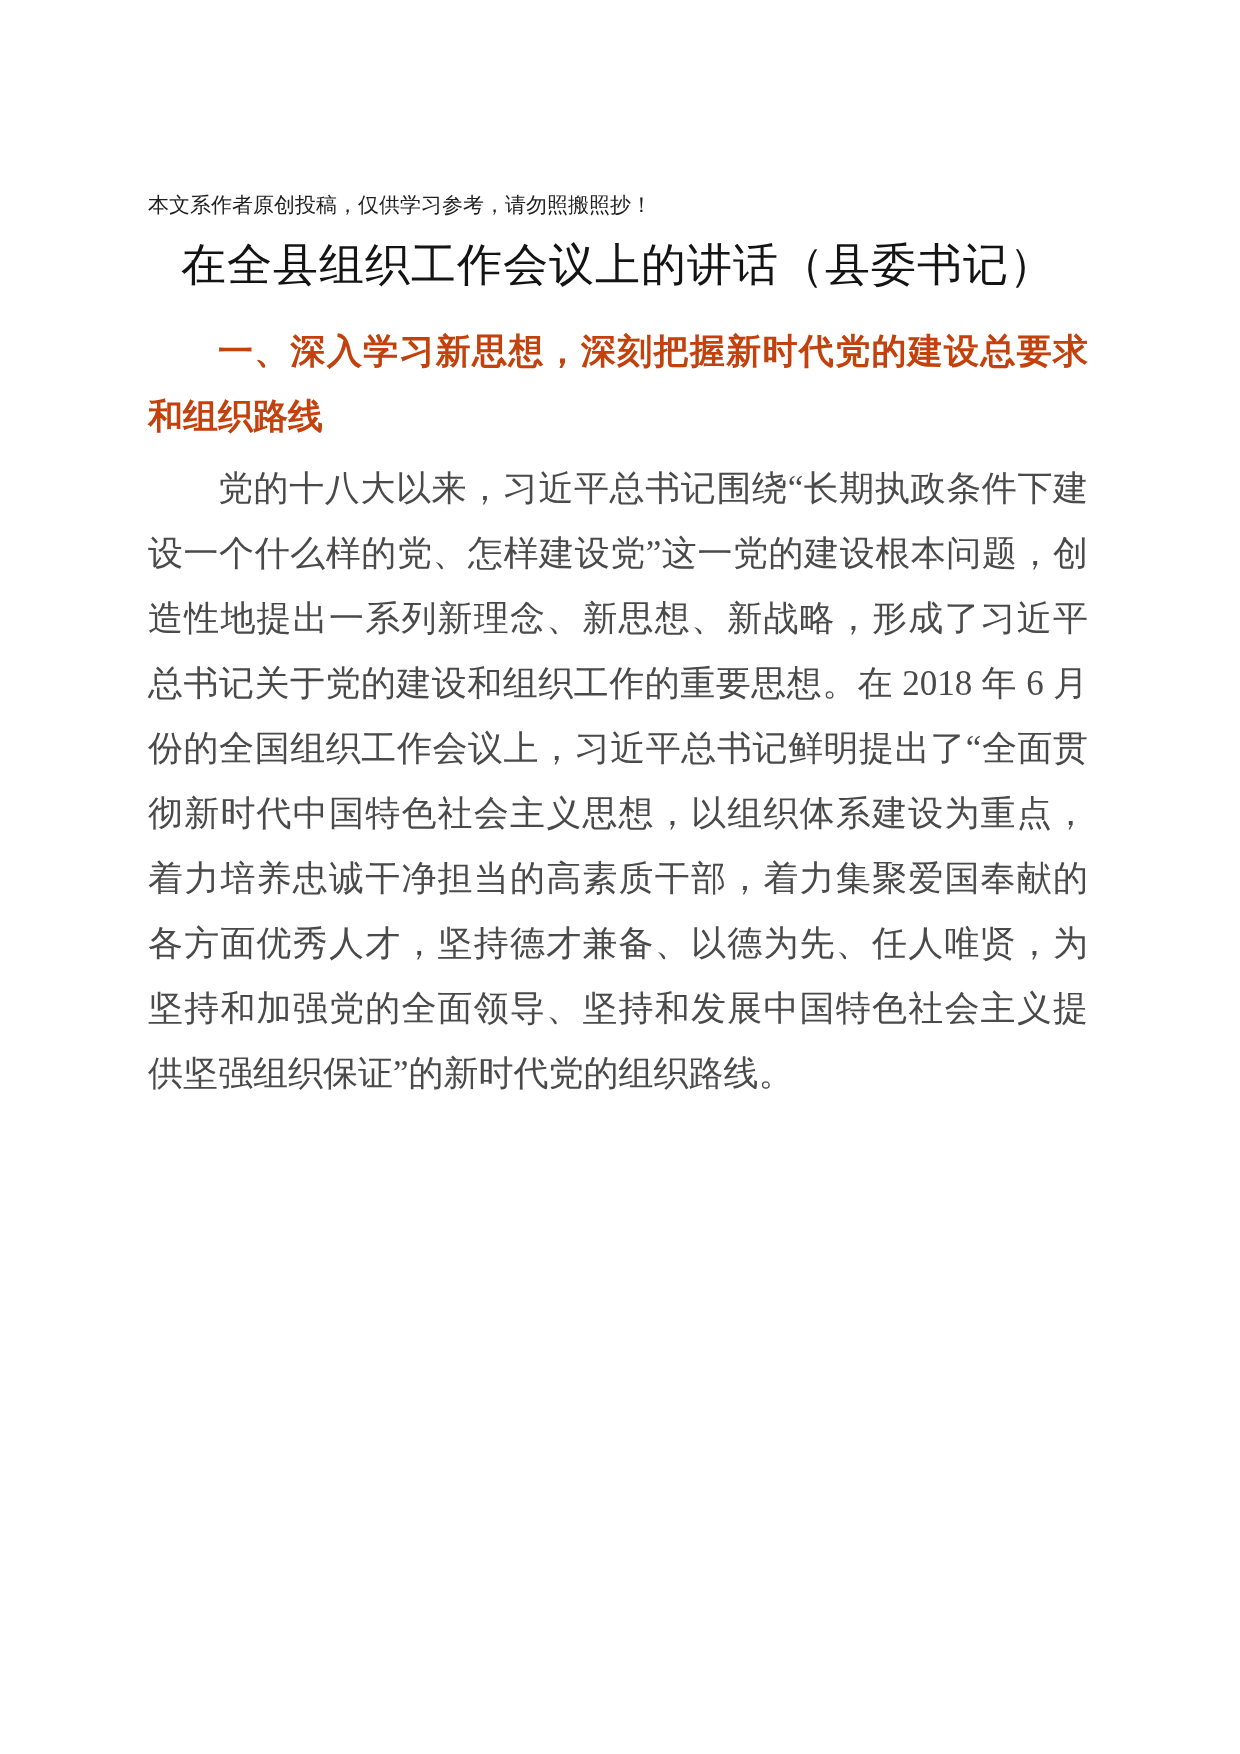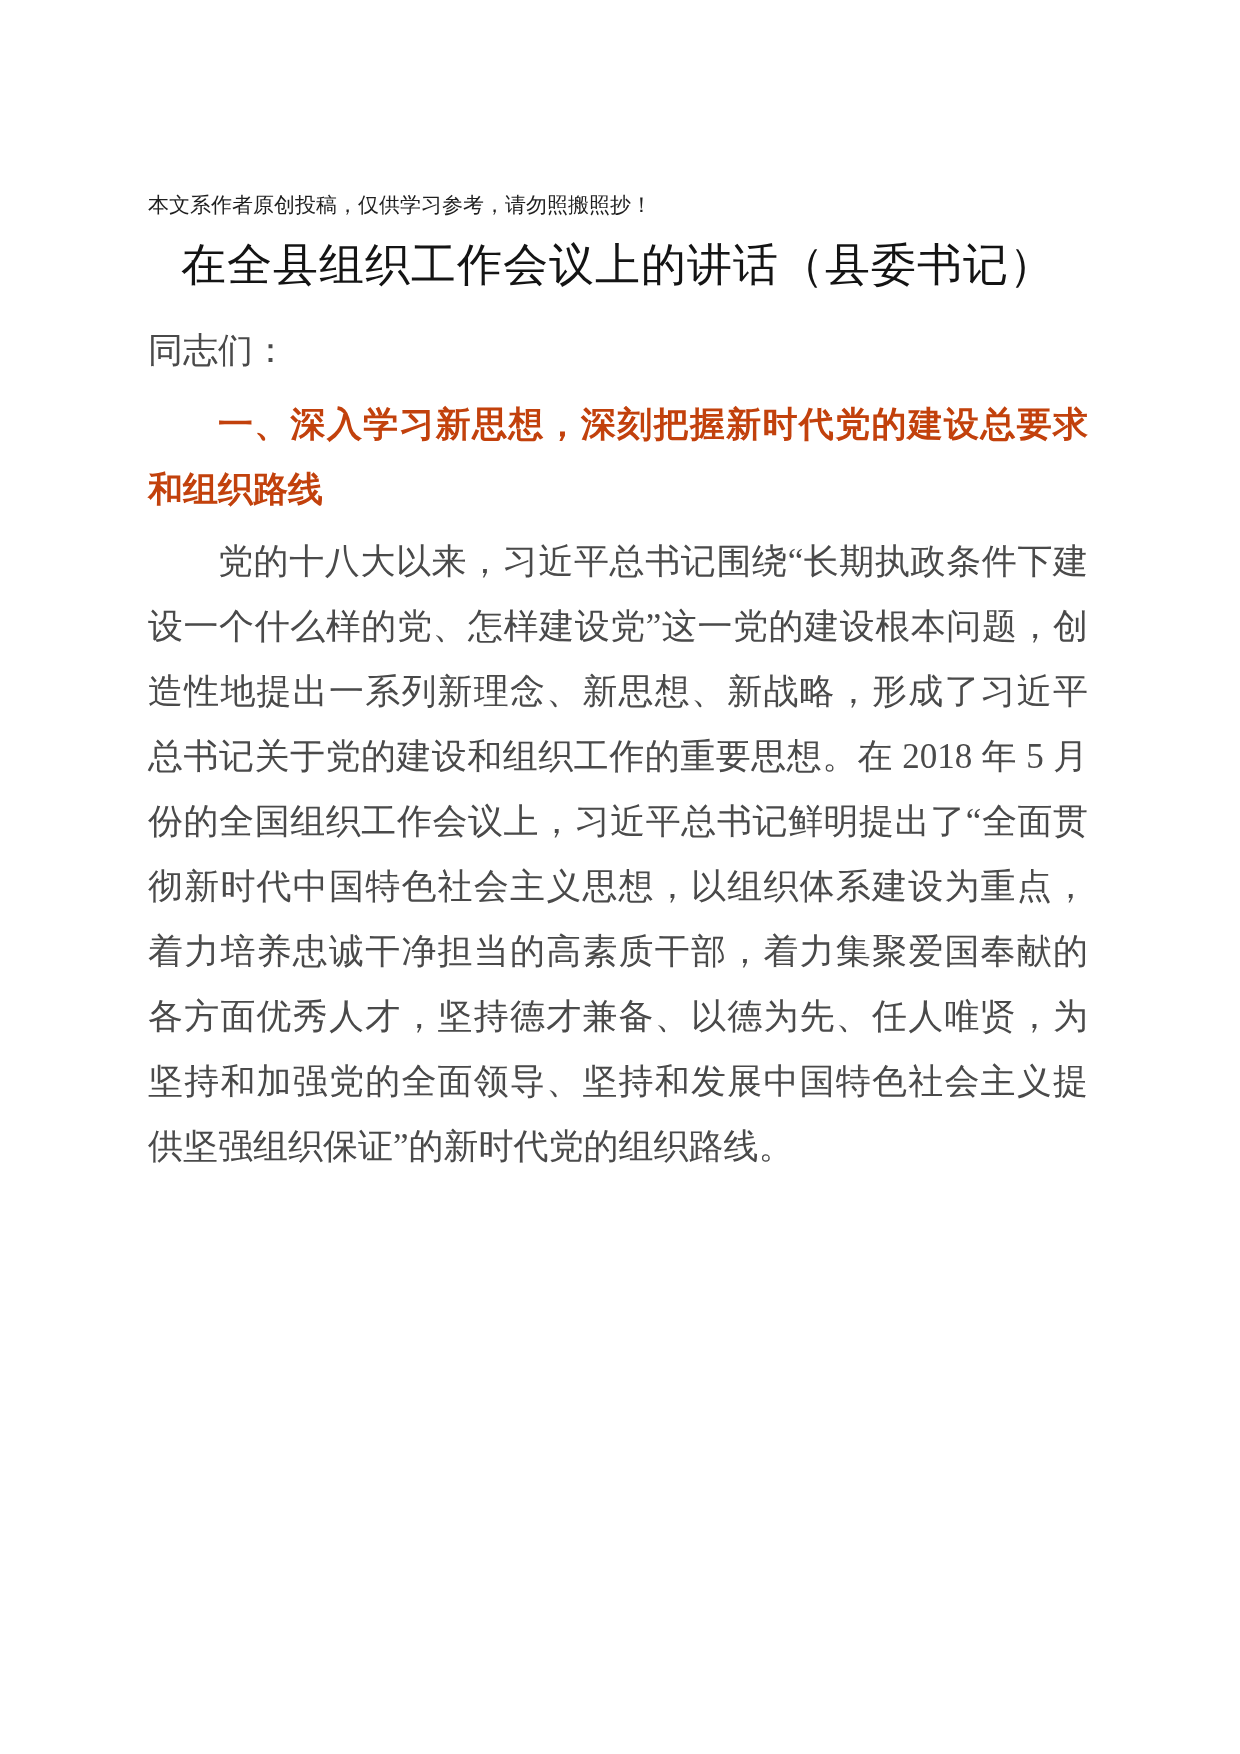--- a/index.html
+++ b/index.html
@@ -65,17 +65,16 @@
     color: #c2410c;
   }
 </style>
 </head>
 <body>
 
 <div class="page">
   <div class="content">
     <p class="disclaimer">本文系作者原创投稿，仅供学习参考，请勿照搬照抄！</p>
     <h1 class="doc-title">在全县组织工作会议上的讲话（县委书记）</h1>
-    <p class="salutation">同志们：</p>
     <h2 class="section-heading">一、深入学习新思想，深刻把握新时代党的建设总要求和组织路线</h2>
-    <p class="body-para">党的十八大以来，习近平总书记围绕“长期执政条件下建设一个什么样的党、怎样建设党”这一党的建设根本问题，创造性地提出一系列新理念、新思想、新战略，形成了习近平总书记关于党的建设和组织工作的重要思想。在 2018 年 5 月份的全国组织工作会议上，习近平总书记鲜明提出了“全面贯彻新时代中国特色社会主义思想，以组织体系建设为重点，着力培养忠诚干净担当的高素质干部，着力集聚爱国奉献的各方面优秀人才，坚持德才兼备、以德为先、任人唯贤，为坚持和加强党的全面领导、坚持和发展中国特色社会主义提供坚强组织保证”的新时代党的组织路线。</p>
+    <p class="body-para">党的十八大以来，习近平总书记围绕“长期执政条件下建设一个什么样的党、怎样建设党”这一党的建设根本问题，创造性地提出一系列新理念、新思想、新战略，形成了习近平总书记关于党的建设和组织工作的重要思想。在 2018 年 6 月份的全国组织工作会议上，习近平总书记鲜明提出了“全面贯彻新时代中国特色社会主义思想，以组织体系建设为重点，着力培养忠诚干净担当的高素质干部，着力集聚爱国奉献的各方面优秀人才，坚持德才兼备、以德为先、任人唯贤，为坚持和加强党的全面领导、坚持和发展中国特色社会主义提供坚强组织保证”的新时代党的组织路线。</p>
   </div>
 </div>
 
 </body></html>

